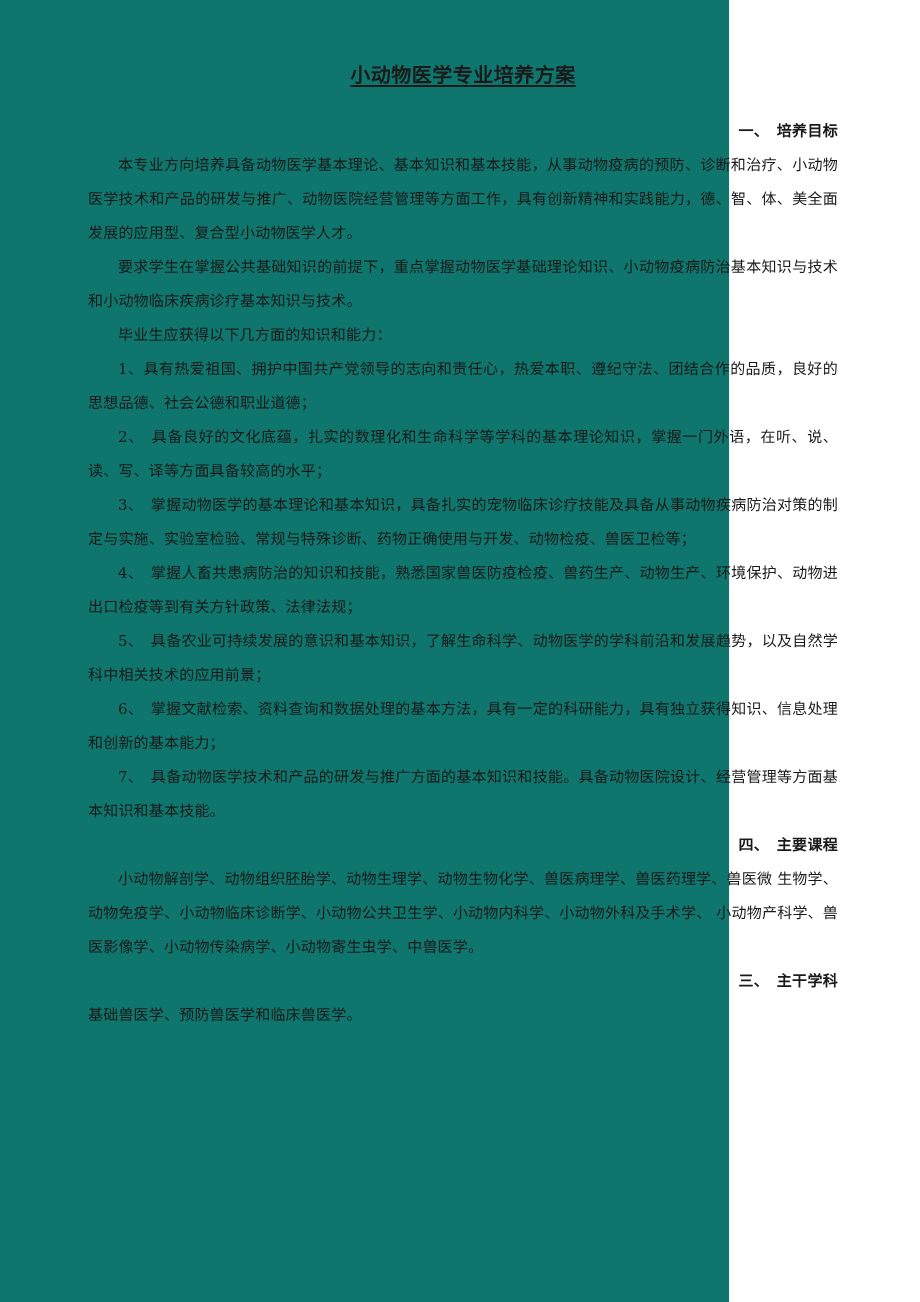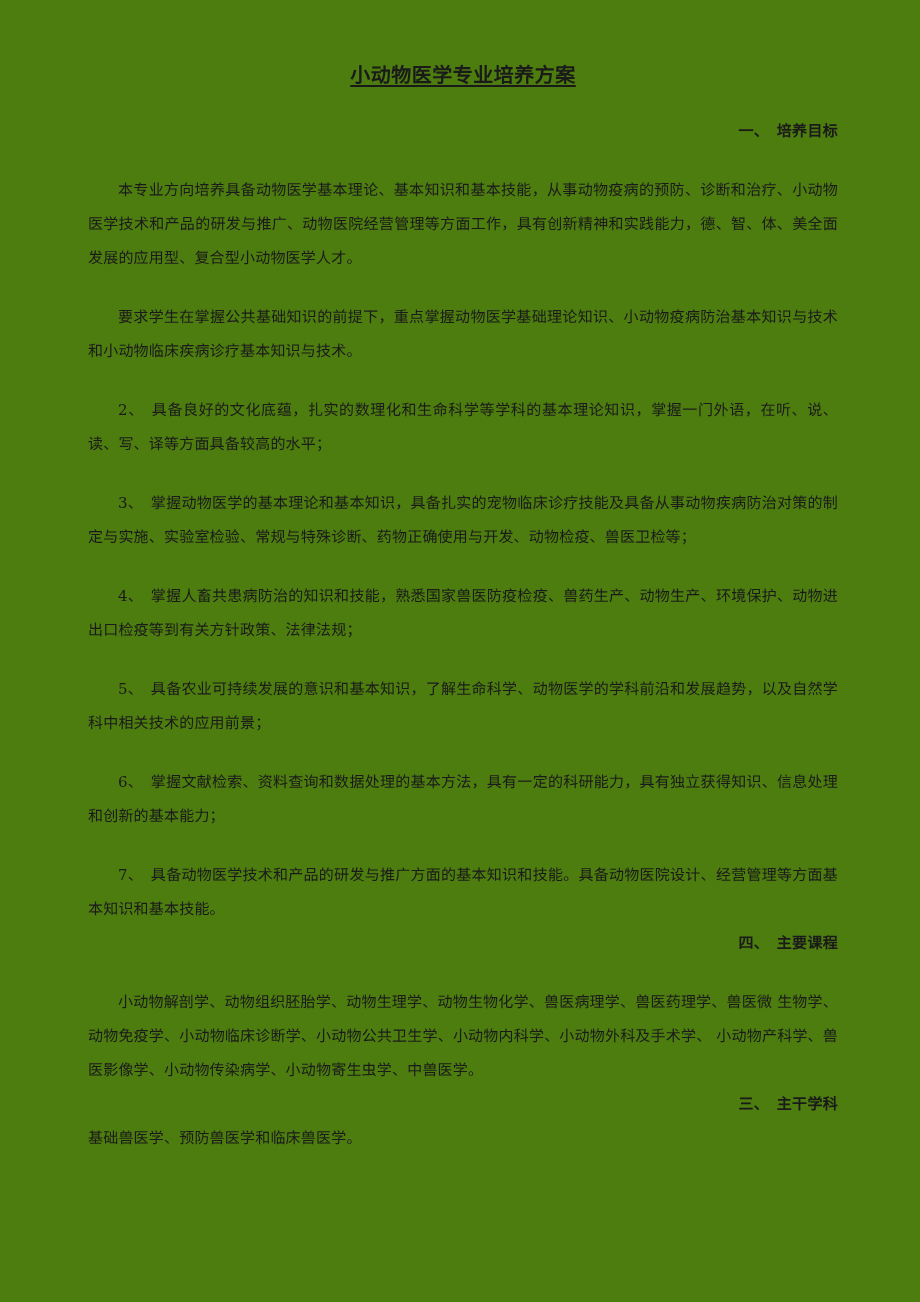--- a/index.html
+++ b/index.html
@@ -11,23 +11,23 @@
   body {
     width: 920px;
     height: 1302px;
     overflow: hidden;
     font-family: "DejaVu Serif", "Liberation Serif", serif;
     color: #1a1a1a;
     -webkit-font-smoothing: antialiased;
   }
   .page {
     position: relative;
-    width: 920px;
+    width: 729px;
     height: 1302px;
-    background: #4d7c0f;
+    background: #0f766e;
     box-sizing: border-box;
   }
   .content {
     position: absolute;
     left: 88px;
     top: 62px;
     width: 750px;
   }
 
   
@@ -62,41 +62,42 @@
     margin: 0;
     text-align: justify;
     text-justify: inter-ideograph;
     text-align-last: left;
     letter-spacing: 0.2px;
     white-space: pre-wrap;
     word-break: break-all;
   }
   p.indent {
     text-indent: 2em;
-    margin-top: 25px;
   }
   p.noindent {
     text-indent: 0;
   }
 </style>
 </head>
 <body>
 
 <div class="page">
   <div class="content">
 
     <h1 class="doc-title"><span class="ul">小动物医学专业培养方案</span></h1>
 
     <div>
       <div class="sec-head">一、　培养目标</div>
       <p class="para indent">本专业方向培养具备动物医学基本理论、基本知识和基本技能，从事动物疫病的预防、诊断和治疗、小动物医学技术和产品的研发与推广、动物医院经营管理等方面工作，具有创新精神和实践能力，德、智、体、美全面发展的应用型、复合型小动物医学人才。</p>
     </div>
 
     <div>
       <p class="para indent">要求学生在掌握公共基础知识的前提下，重点掌握动物医学基础理论知识、小动物疫病防治基本知识与技术和小动物临床疾病诊疗基本知识与技术。</p>
+      <p class="para indent">毕业生应获得以下几方面的知识和能力：</p>
+      <p class="para indent">1、具有热爱祖国、拥护中国共产党领导的志向和责任心，热爱本职、遵纪守法、团结合作的品质，良好的思想品德、社会公德和职业道德；</p>
       <p class="para indent">2、　具备良好的文化底蕴，扎实的数理化和生命科学等学科的基本理论知识，掌握一门外语，在听、说、读、写、译等方面具备较高的水平；</p>
       <p class="para indent">3、　掌握动物医学的基本理论和基本知识，具备扎实的宠物临床诊疗技能及具备从事动物疾病防治对策的制定与实施、实验室检验、常规与特殊诊断、药物正确使用与开发、动物检疫、兽医卫检等；</p>
       <p class="para indent">4、　掌握人畜共患病防治的知识和技能，熟悉国家兽医防疫检疫、兽药生产、动物生产、环境保护、动物进出口检疫等到有关方针政策、法律法规；</p>
       <p class="para indent">5、　具备农业可持续发展的意识和基本知识，了解生命科学、动物医学的学科前沿和发展趋势，以及自然学科中相关技术的应用前景；</p>
       <p class="para indent">6、　掌握文献检索、资料查询和数据处理的基本方法，具有一定的科研能力，具有独立获得知识、信息处理和创新的基本能力；</p>
       <p class="para indent">7、　具备动物医学技术和产品的研发与推广方面的基本知识和技能。具备动物医院设计、经营管理等方面基本知识和基本技能。</p>
     </div>
 
     <div>
       <div class="sec-head">四、　主要课程</div>

